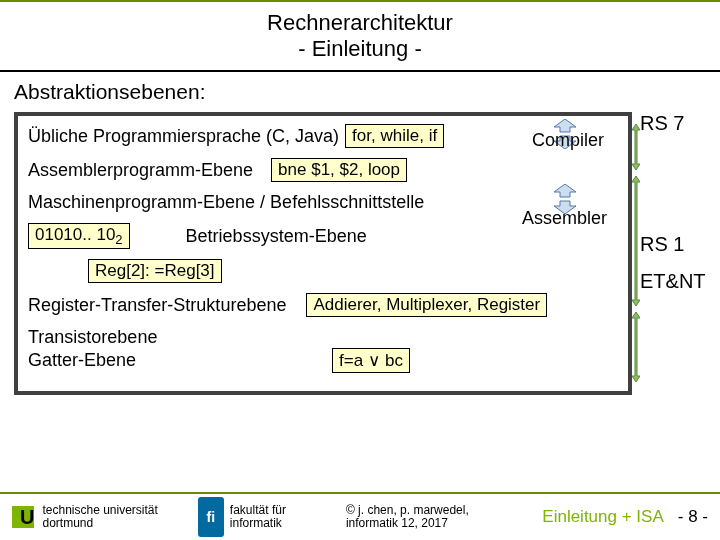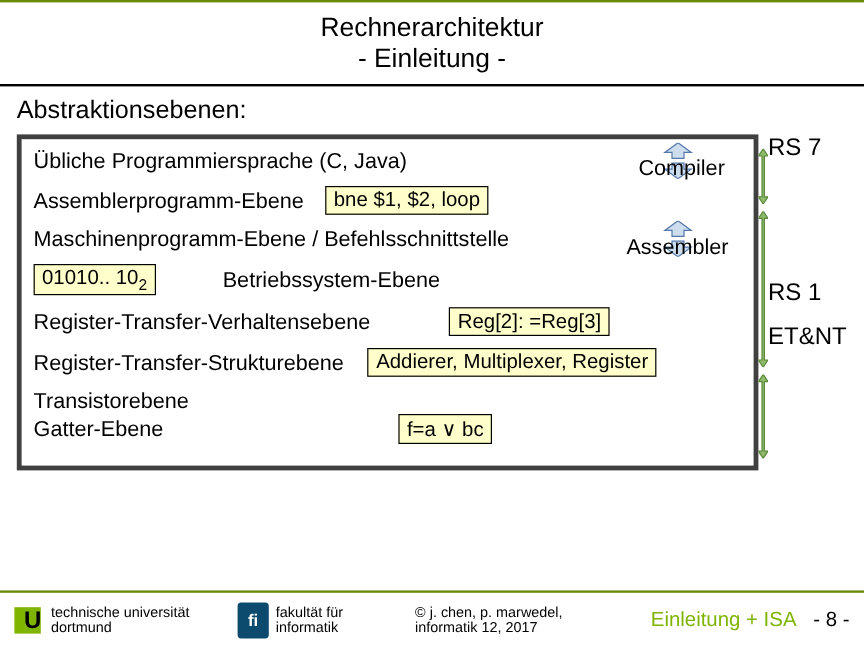--- a/index.html
+++ b/index.html
@@ -13,50 +13,51 @@
   .main-box { border: 4px solid #404040; padding: 8px 10px 8px 10px; position: relative; width: 618px; }
   .row { display: flex; align-items: center; gap: 6px; margin-bottom: 10px; font-size: 18px; }
   .ybox { border: 1px solid #000; background: #ffffcc; padding: 1px 6px; font-size: 17px; white-space: nowrap; }
   .side-col { position: absolute; left: 640px; top: 40px; width: 70px; }
   .side-item { font-size: 20px; margin-bottom: 48px; text-align: left; }
   .footer { position: absolute; bottom: 0; left: 0; right: 0; border-top: 2px solid #6a8a00; height: 48px; display: flex; align-items: center; padding: 0 12px; font-size: 12px; }
   .tu-logo { display: flex; align-items: center; gap: 4px; margin-right: 8px; }
   .tu-sq { width: 22px; height: 22px; background: #7fb400; display: inline-block; }
   .tu-t { color: #000; font-size: 20px; font-weight: bold; margin-left: -18px; }
   .uni { line-height: 1.1; margin-right: 40px; }
-  .fi-logo { width: 26px; height: 30px; background: #0c4a6e; color: #fff; font-weight: bold; display: flex; align-items: center; justify-content: center; font-size: 14px; border-radius: 3px; margin-right: 6px; }
+  .fi-logo { width: 26px; height: 40px; background: #0369a1; color: #fff; font-weight: bold; display: flex; align-items: center; justify-content: center; font-size: 14px; border-radius: 3px; margin-right: 6px; }
   .fak { line-height: 1.1; margin-right: 60px; }
   .copy { line-height: 1.1; margin-right: 20px; }
   .crumb { color: #7fb400; font-size: 17px; margin-left: auto; margin-right: 14px; }
   .pg { font-size: 17px; }
   .sub { font-size: 13px; vertical-align: sub; }
   svg.dbl-arrow { width: 26px; height: 30px; }
   .compiler-stack { position: absolute; left: 534px; top: 3px; }
   .assembler-stack { position: absolute; left: 534px; top: 68px; }
   .compiler-lbl { position: absolute; left: 514px; top: 14px; font-size: 18px; }
-  .assembler-lbl { position: absolute; left: 504px; top: 80px; font-size: 18px; }
+  .assembler-lbl { position: absolute; left: 504px; top: 92px; font-size: 18px; }
   .tiny-arrows { position: absolute; left: 632px; display:flex; flex-direction:column; gap:0; }
 </style>
 </head>
 <body>
 
 <div class="top-rule"></div>
 <div class="title-block">
   <div class="title-line">Rechnerarchitektur</div>
   <div class="title-line">- Einleitung -</div>
 </div>
 <div class="mid-rule"></div>
 
 <div class="content">
   <div class="section-head">Abstraktionsebenen:</div>
 
   <div class="main-box">
 
     <div class="row">
       <span>Übliche Programmiersprache (C, Java)</span>
+      <span class="ybox">for, while, if</span>
     </div>
 
     <div class="compiler-stack">
       <svg class="dbl-arrow" viewBox="0 0 26 30">
           <polygon points="13,0 24,8 18,8 18,13 8,13 8,8 2,8" fill="#ccddee" stroke="#5577aa"></polygon>
           <polygon points="13,30 24,22 18,22 18,17 8,17 8,22 2,22" fill="#ccddee" stroke="#5577aa"></polygon>
         </svg>
     </div>
     <div class="compiler-lbl">Compiler</div>
 
@@ -76,21 +77,20 @@
     <div class="row">
       <span>Maschinenprogramm-Ebene / Befehlsschnittstelle</span>
     </div>
 
     <div class="row">
       <span class="ybox"><span>01010.. 10</span><span class="sub">2</span></span>
       <span style="margin-left:50px">Betriebssystem-Ebene</span>
     </div>
 
     <div class="row">
-      <span>Register-Transfer-Verhaltensebene</span>
       <span class="ybox" style="margin-left:60px">Reg[2]: =Reg[3]</span>
     </div>
 
     <div class="row">
       <span>Register-Transfer-Strukturebene</span>
       <span class="ybox" style="margin-left:14px">Addierer, Multiplexer, Register</span>
     </div>
 
     <div class="row" style="margin-bottom:0">
       <span>Transistorebene</span>

